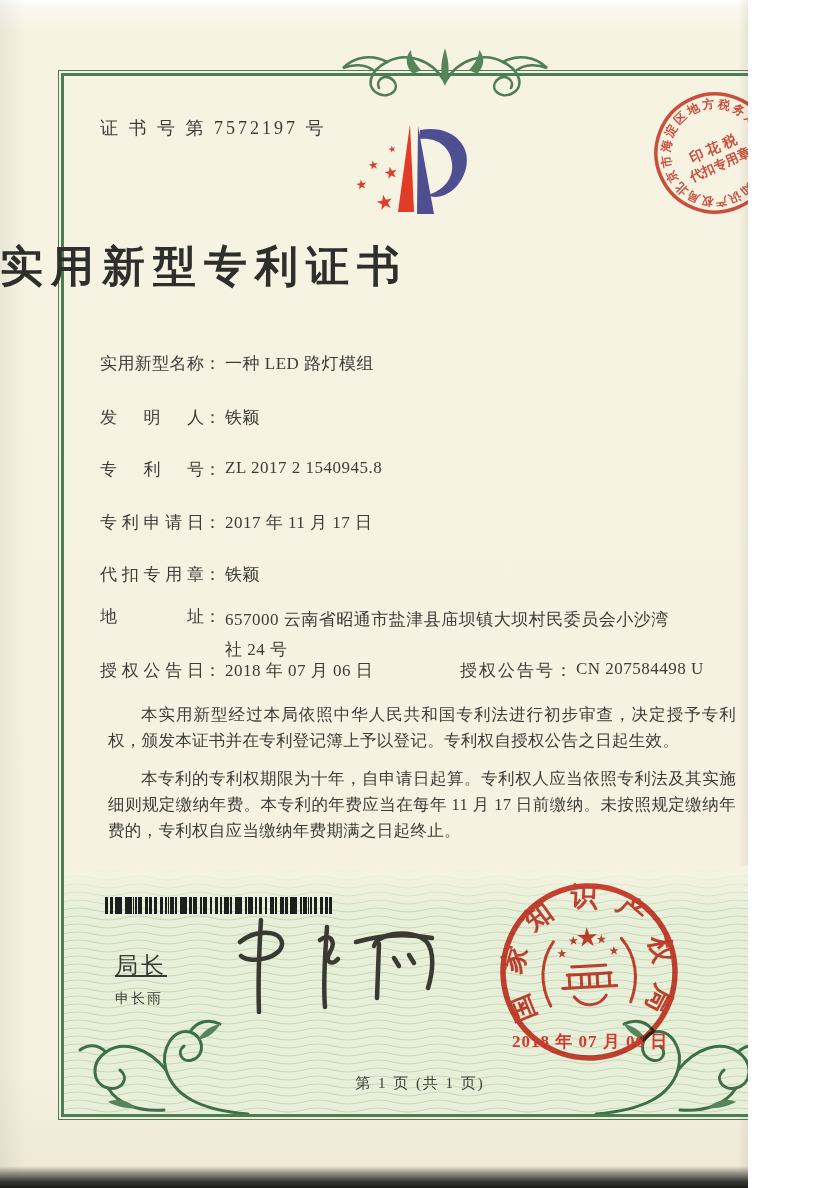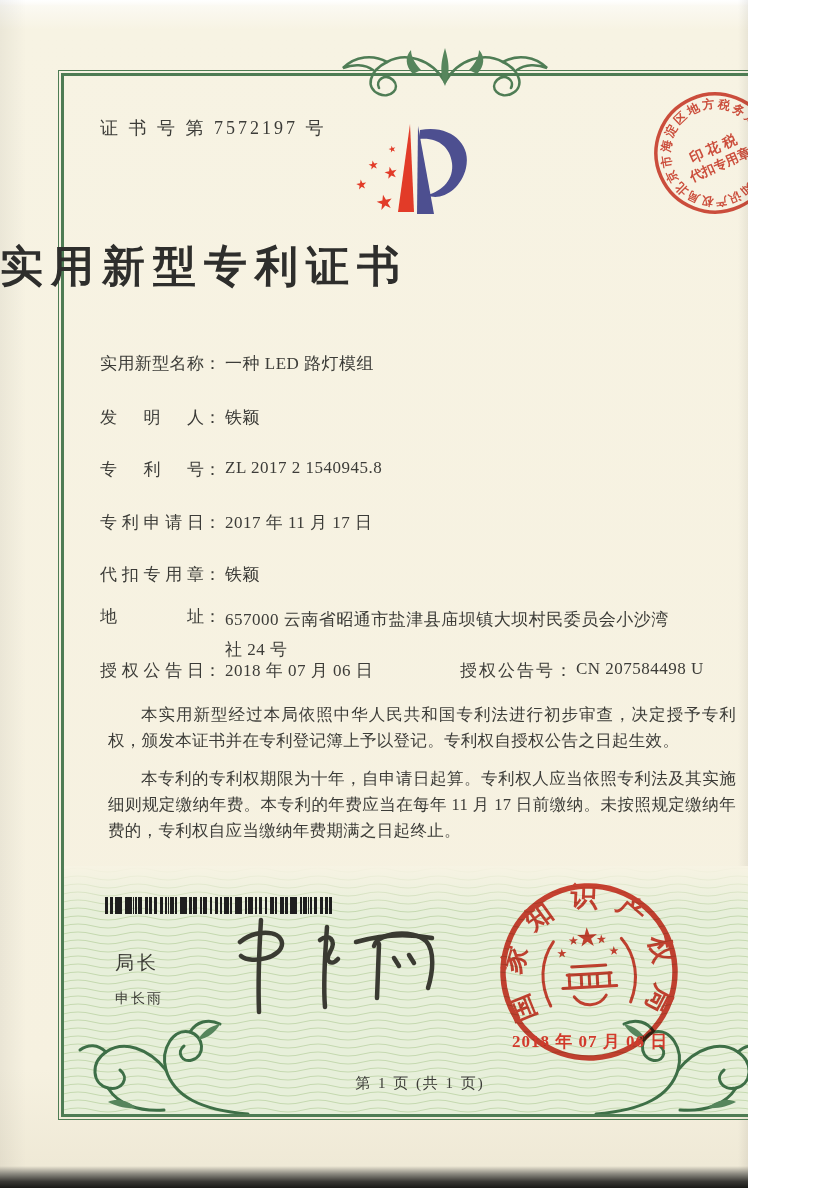--- a/index.html
+++ b/index.html
@@ -36,21 +36,21 @@
 
   .paras{position:absolute;left:96px;top:690px;width:652px;z-index:4;}
   .paras p{margin:12px;font-size:16.5px;line-height:26px;color:var(--ink);text-align:justify;text-indent:2em;letter-spacing:.3px;}
 
   .barcode{position:absolute;left:105px;top:897px;width:228px;height:17px;z-index:4;
     background-image:
       repeating-linear-gradient(90deg,var(--barcode) 0 2px,rgba(0,0,0,0) 2px 5px),
       repeating-linear-gradient(90deg,var(--barcode) 0 1px,rgba(0,0,0,0) 1px 7px),
       repeating-linear-gradient(90deg,var(--barcode) 0 3px,rgba(0,0,0,0) 3px 11px);}
 
-  .director-title{position:absolute;left:115px;top:950px;font-size:19px;letter-spacing:3px;color:#3b3b35;z-index:4;}
+  .director-title{position:absolute;left:115px;top:950px;font-size:23px;letter-spacing:3px;color:#3b3b35;z-index:4;text-decoration:underline;}
   .director-name{position:absolute;left:115px;top:990px;font-size:14px;letter-spacing:2px;color:#3b3b35;z-index:4;}
   .signature{position:absolute;left:228px;top:912px;z-index:4;}
 
   .stamp-tax{position:absolute;left:648px;top:86px;z-index:5;mix-blend-mode:multiply;opacity:.93;}
   .seal{position:absolute;left:497px;top:880px;z-index:5;mix-blend-mode:multiply;opacity:.95;}
   .seal-date{position:absolute;left:495px;top:1030px;width:190px;text-align:center;font-size:17px;
              letter-spacing:1px;color:var(--seal-red);z-index:6;font-weight:bold;}
 
   .footer{position:absolute;left:58px;top:1074px;width:724px;text-align:center;font-size:15px;
           letter-spacing:2px;color:var(--ink);z-index:4;}

